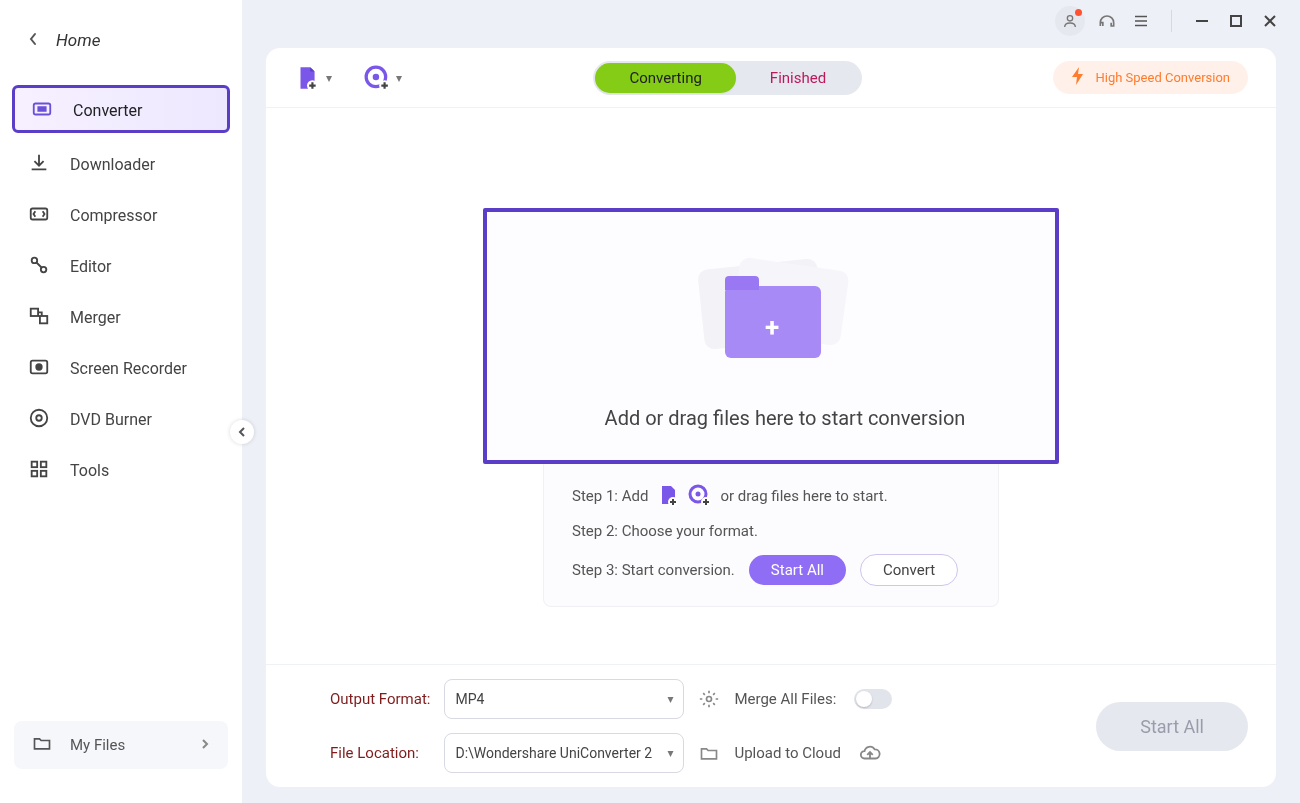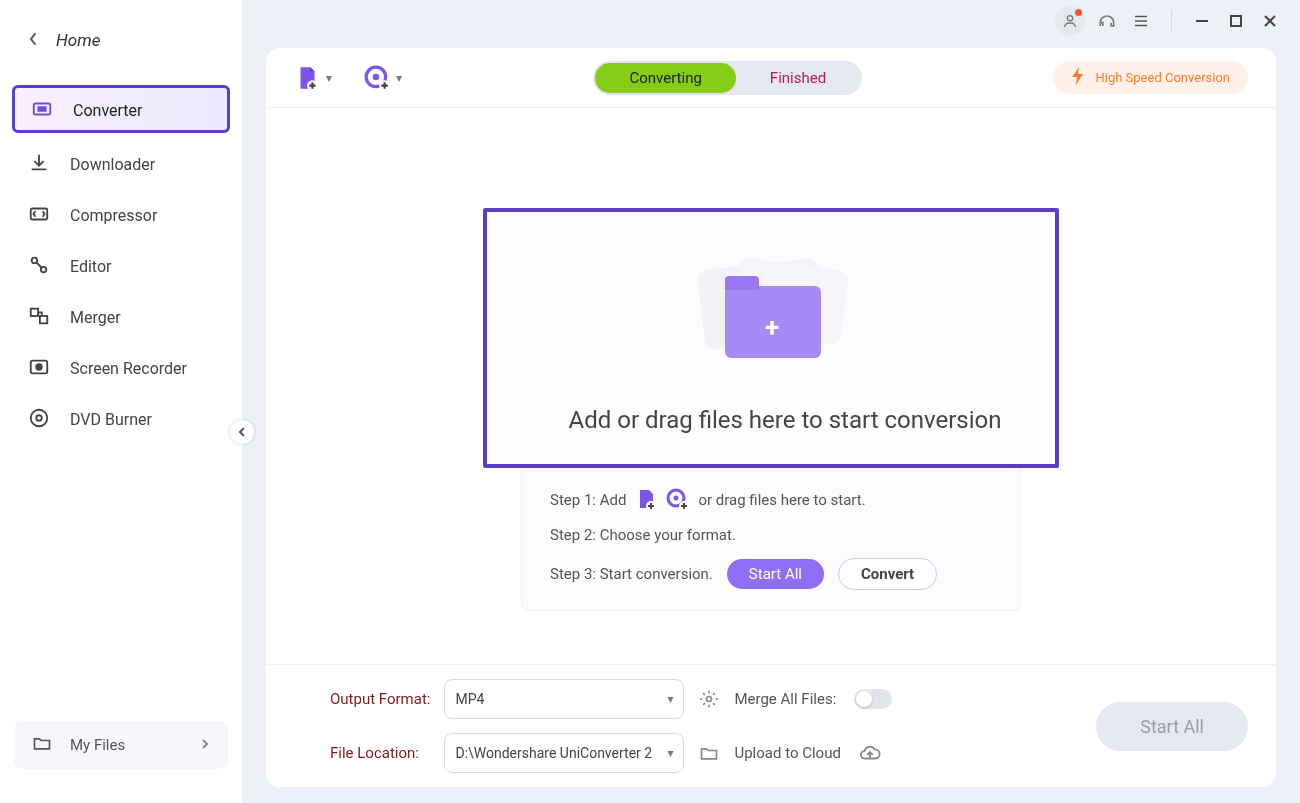--- a/index.html
+++ b/index.html
@@ -39,28 +39,28 @@
 .hs-badge { background:#fff1e9; border-radius:24px; padding:6px 18px; display:flex; align-items:center; gap:10px; color:#ff7b2d; font-size:13px; }
 
 .drop-wrap { display:flex; flex-direction:column; align-items:center; padding-top:100px; }
 .dropzone { width:576px; border:4px solid #5b3ec7; border-radius:2px; display:flex; flex-direction:column; align-items:center; padding:44px 0 30px 0; background:#fdfdff; }
 .dz-illus { width:160px; height:120px; position:relative; display:flex; align-items:center; justify-content:center; }
 .dz-illus .cloud { position:absolute; width:120px; height:80px; background:#f2f2f7; border-radius:10px; transform:rotate(-6deg); left:10px; top:8px;}
 .dz-illus .cloud2 { position:absolute; width:110px; height:75px; background:#f6f6fa; border-radius:10px; transform:rotate(8deg); right:6px; top:8px;}
 .dz-illus .folder { position:absolute; width:96px; height:72px; background:#a88af6; border-radius:6px; top:30px; left:34px;}
 .dz-illus .folder:before { content:""; position:absolute; width:34px; height:14px; background:#9b78f3; border-radius:4px 4px 0 0; top:-10px; left:0;}
 .dz-illus .folder .plus { position:absolute; top:26px; left:40px; color:#fff; font-size:26px; font-weight:700;}
-.dz-txt { margin-top:30px; color:#444; font-size:24px;margin-left:28px; }
-
-.steps { width:500px; background:#fcfcfe; border:1px solid #f0f0f5; border-top:none; border-radius:0 0 8px 8px; padding:20px 28px; color:#555; font-size:15px; display:flex; flex-direction:column; gap:14px; }
+.dz-txt { margin-top:30px; color:#444; font-size:20px;margin-left:28px; }
+
+.steps { width:456px; background:#fcfcfe; border:1px solid #f0f0f5; border-top:none; border-radius:0 0 8px 8px; padding:20px 28px; color:#555; font-size:15px; display:flex; flex-direction:column; gap:14px; }
 .steps .row1 { display:flex; align-items:center; gap:8px; }
 .steps .mini-ico { width:24px; height:24px; display:flex; align-items:center; justify-content:center; }
 .step3row { display:flex; align-items:center; gap:14px; }
 .btn-primary { background:#8f6df5; color:#fff; border:none; border-radius:20px; padding:6px 22px; font-size:15px; cursor:pointer; }
-.btn-outline { background:#fff; color:#444; border:1px solid #cfc5ee; border-radius:20px; padding:6px 22px; font-size:15px; cursor:pointer;font-weight:bold; }
+.btn-outline { background:#fff; color:#444; border:1px solid #cfc5ee; border-radius:20px; padding:6px 22px; font-size:15px; cursor:pointer; }
 
 .footer { border-top:1px solid #f0f1f5; padding:14px 28px; display:grid; grid-template-columns: auto 240px auto 1fr auto; grid-template-rows: auto auto; column-gap:14px; row-gap:14px; align-items:center; color:#555; font-size:15px;}
 .footer label { color:#7f1d1d; white-space:nowrap;margin-left:36px;}
 .select { border:1px solid #d8d9e2; border-radius:8px; height:40px; display:flex; align-items:center; padding:0 10px; justify-content:space-between; cursor:pointer; background:#fff; font-size:14px; color:#444; overflow:hidden; white-space:nowrap;}
 .select .caret { color:#777; font-size:12px; }
 .footer .merge { display:flex; align-items:center; gap:18px; }
 .toggle { width:38px; height:20px; background:#e2e4ec; border-radius:12px; position:relative; cursor:pointer;}
 .toggle:after { content:""; position:absolute; width:16px; height:16px; background:#fff; border-radius:50%; top:2px; left:2px; box-shadow:0 1px 2px rgba(0,0,0,0.2);}
 .start-all-big { grid-row:1 / span 2; grid-column:5; background:#e6e8ef; color:#9a9cab; border:none; border-radius:28px; padding:14px 44px; font-size:18px; cursor:default;}
 .cloud-row { display:flex; align-items:center; gap:18px;}
@@ -138,20 +138,31 @@
         <span>Screen Recorder</span>
       </div>
       <div class="nav-item">
         <span class="ico">
           <svg width="22" height="22" viewBox="0 0 24 24" stroke="currentColor" stroke-width="2" fill="none">
               <circle cx="12" cy="12" r="9"></circle>
               <circle cx="12" cy="12" r="3"></circle>
             </svg>
         </span>
         <span>DVD Burner</span>
+      </div>
+      <div class="nav-item">
+        <span class="ico">
+          <svg width="22" height="22" viewBox="0 0 24 24" stroke="currentColor" stroke-width="2" fill="none">
+              <rect x="4" y="4" width="6" height="6"></rect>
+              <rect x="14" y="4" width="6" height="6"></rect>
+              <rect x="4" y="14" width="6" height="6"></rect>
+              <rect x="14" y="14" width="6" height="6"></rect>
+            </svg>
+        </span>
+        <span>Tools</span>
       </div>
     </div>
 
     <div class="my-files">
       <span>
         <svg width="20" height="20" viewBox="0 0 24 24" stroke="currentColor" stroke-width="2" fill="none">
             <path d="M3 7h6l2 2h10v10H3z"></path>
           </svg>
       </span>
       <span>My Files</span>

